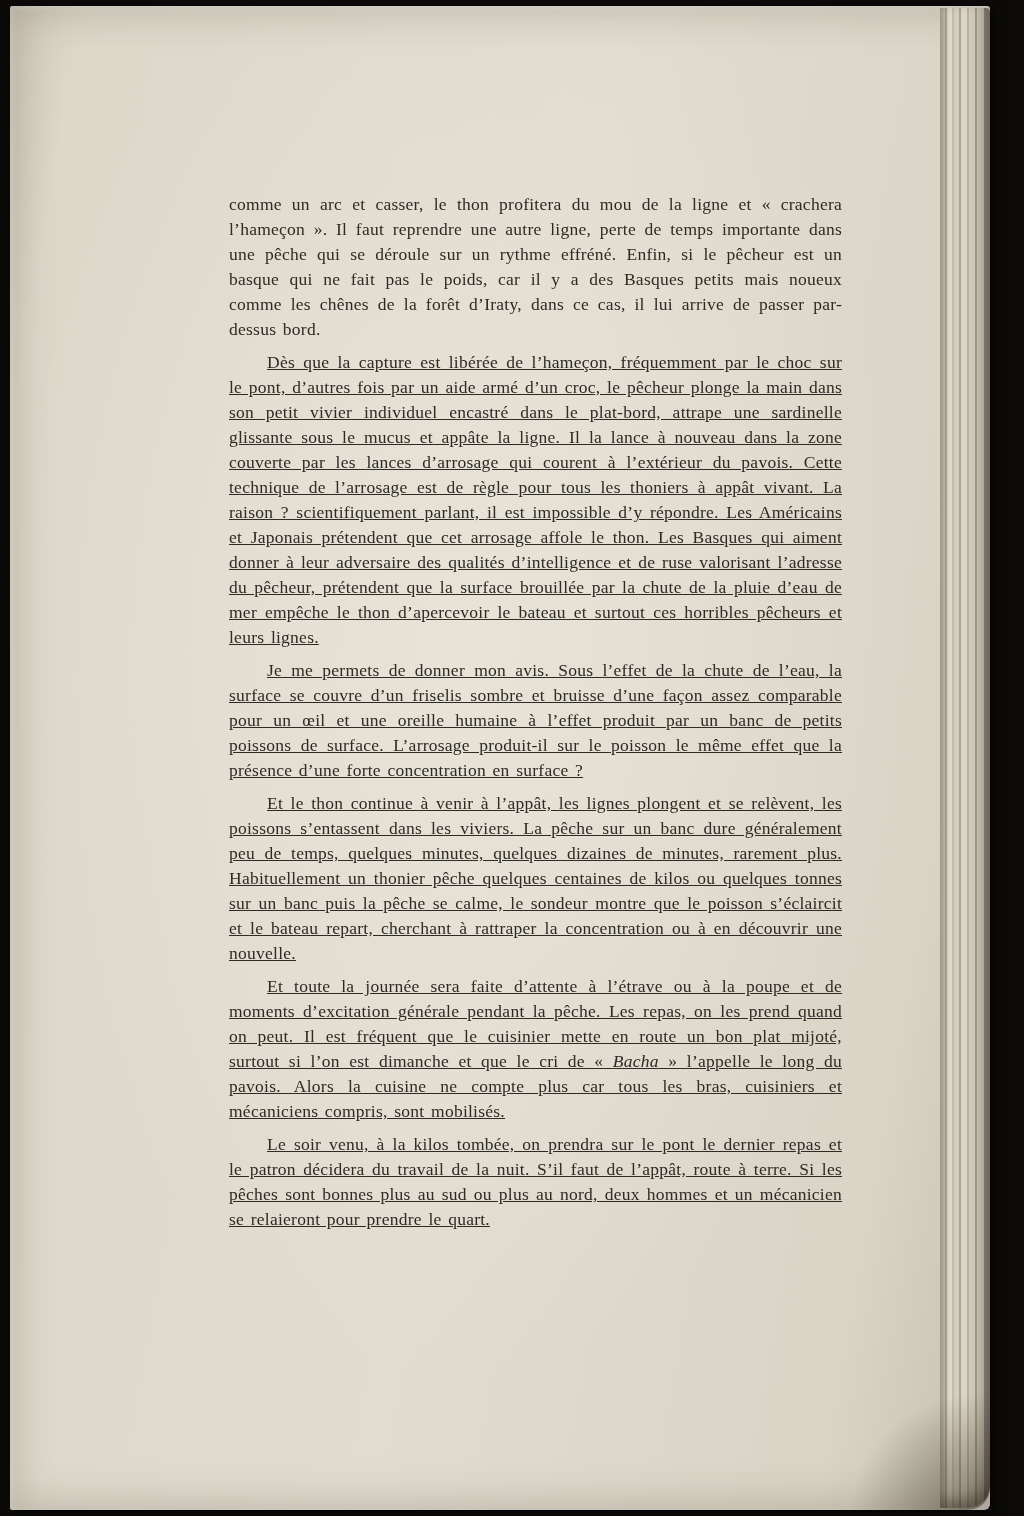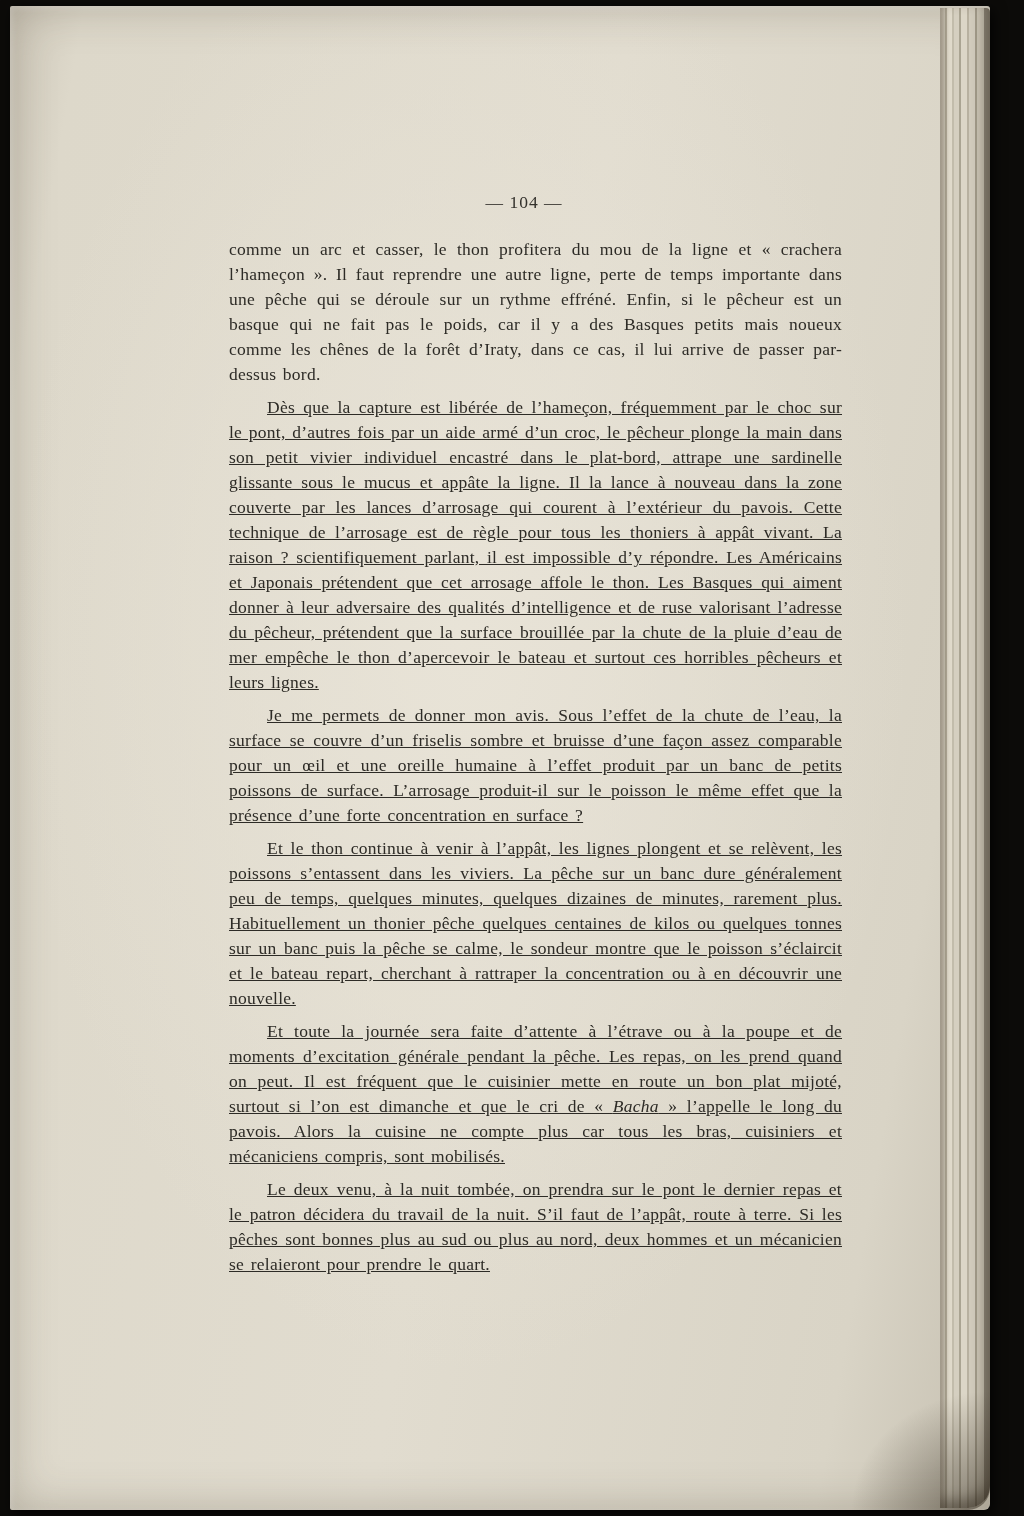--- a/index.html
+++ b/index.html
@@ -74,27 +74,26 @@
   .para em { font-style:italic; }
 </style>
 </head>
 <body>
 
 <main class="scan">
   <div class="page-edges"></div>
   <div class="corner-shade"></div>
 
   <section class="content">
-    <div class="page-number">— 104 —</div>
 
     <p class="para">comme un arc et casser, le thon profitera du mou de la ligne et « crachera l’hameçon ». Il faut reprendre une autre ligne, perte de temps importante dans une pêche qui se déroule sur un rythme effréné. Enfin, si le pêcheur est un basque qui ne fait pas le poids, car il y a des Basques petits mais noueux comme les chênes de la forêt d’Iraty, dans ce cas, il lui arrive de passer par-dessus bord.</p>
 
     <p class="para indent">Dès que la capture est libérée de l’hameçon, fréquemment par le choc sur le pont, d’autres fois par un aide armé d’un croc, le pêcheur plonge la main dans son petit vivier individuel encastré dans le plat-bord, attrape une sardinelle glissante sous le mucus et appâte la ligne. Il la lance à nouveau dans la zone couverte par les lances d’arrosage qui courent à l’extérieur du pavois. Cette technique de l’arrosage est de règle pour tous les thoniers à appât vivant. La raison ? scientifiquement parlant, il est impossible d’y répondre. Les Américains et Japonais prétendent que cet arrosage affole le thon. Les Basques qui aiment donner à leur adversaire des qualités d’intelligence et de ruse valorisant l’adresse du pêcheur, prétendent que la surface brouillée par la chute de la pluie d’eau de mer empêche le thon d’apercevoir le bateau et surtout ces horribles pêcheurs et leurs lignes.</p>
 
     <p class="para indent">Je me permets de donner mon avis. Sous l’effet de la chute de l’eau, la surface se couvre d’un friselis sombre et bruisse d’une façon assez comparable pour un œil et une oreille humaine à l’effet produit par un banc de petits poissons de surface. L’arrosage produit-il sur le poisson le même effet que la présence d’une forte concentration en surface ?</p>
 
     <p class="para indent">Et le thon continue à venir à l’appât, les lignes plongent et se relèvent, les poissons s’entassent dans les viviers. La pêche sur un banc dure généralement peu de temps, quelques minutes, quelques dizaines de minutes, rarement plus. Habituellement un thonier pêche quelques centaines de kilos ou quelques tonnes sur un banc puis la pêche se calme, le sondeur montre que le poisson s’éclaircit et le bateau repart, cherchant à rattraper la concentration ou à en découvrir une nouvelle.</p>
 
     <p class="para indent"><span>Et toute la journée sera faite d’attente à l’étrave ou à la poupe et de moments d’excitation générale pendant la pêche. Les repas, on les prend quand on peut. Il est fréquent que le cuisinier mette en route un bon plat mijoté, surtout si l’on est dimanche et que le cri de « </span><em>Bacha</em><span> » l’appelle le long du pavois. Alors la cuisine ne compte plus car tous les bras, cuisiniers et mécaniciens compris, sont mobilisés.</span></p>
 
-    <p class="para indent">Le deux venu, à la nuit tombée, on prendra sur le pont le dernier repas et le patron décidera du travail de la nuit. S’il faut de l’appât, route à terre. Si les pêches sont bonnes plus au sud ou plus au nord, deux hommes et un mécanicien se relaieront pour prendre le quart.</p>
+    <p class="para indent">Le soir venu, à la kilos tombée, on prendra sur le pont le dernier repas et le patron décidera du travail de la nuit. S’il faut de l’appât, route à terre. Si les pêches sont bonnes plus au sud ou plus au nord, deux hommes et un mécanicien se relaieront pour prendre le quart.</p>
   </section>
 </main>
 
 </body></html>

